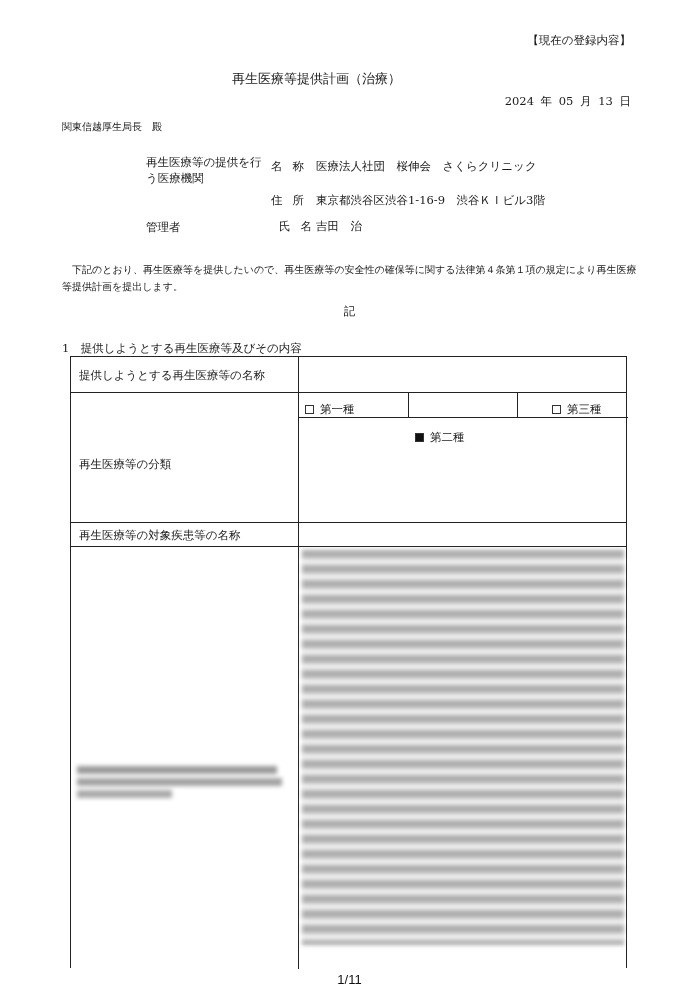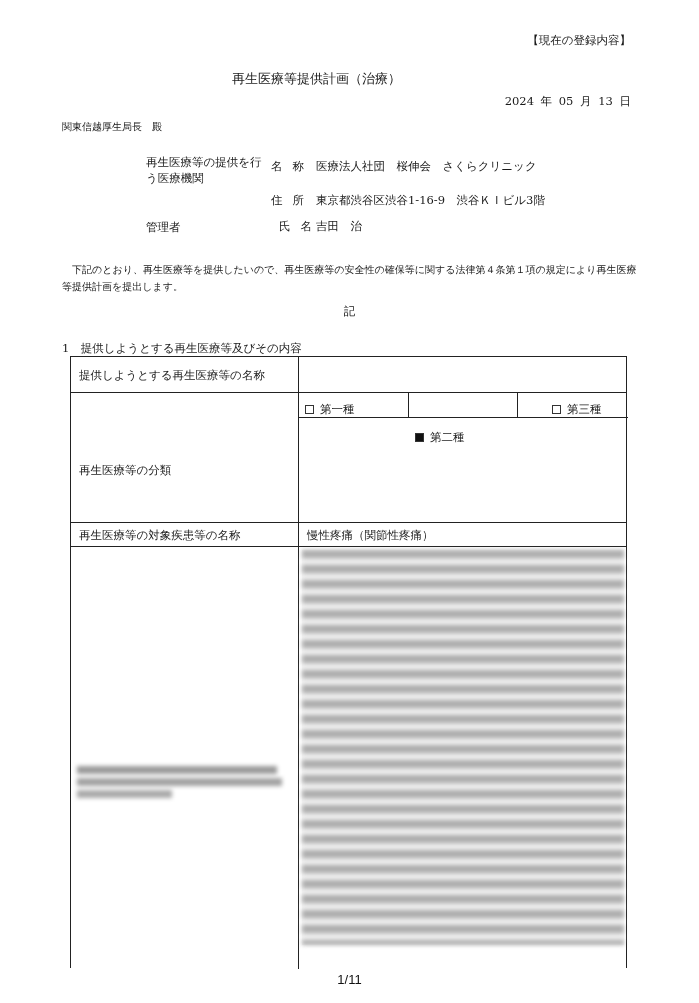--- a/index.html
+++ b/index.html
@@ -72,36 +72,35 @@
   <div class="hline" style="top:60px; left:228px; width:329px;"></div>
   <div class="hline" style="top:165px;"></div>
   <div class="hline" style="top:189px;"></div>
 
   <div class="vline" style="left:227px; height:612px;"></div>
   <div class="vline" style="left:337px; top:35px; height:25px;"></div>
   <div class="vline" style="left:446px; top:35px; height:25px;"></div>
 
   <div class="cell cell-label" style="top:11px;">提供しようとする再生医療等の名称</div>
 
-  <div class="cell cell-label" style="top:106px;">再生医療等の分類</div>
+  <div class="cell cell-label" style="top:100px;">再生医療等の分類</div>
   <div class="chk" style="left:234px;">
     <span class="box"></span>
     <span>第一種</span>
   </div>
   <div class="chk" style="left:344px;margin-top:28px;">
     <span class="box on"></span>
     <span>第二種</span>
   </div>
   <div class="chk" style="left:453px;margin-left:28px;">
     <span class="box"></span>
     <span>第三種</span>
   </div>
 
   <div class="cell cell-label" style="top:171px;">再生医療等の対象疾患等の名称</div>
-  <div class="cell cell-value" style="top:171px;">慢性疼痛（関節性疼痛）</div>
 
   <div class="redacted blur-text" style="left:6px; top:405px; width:212px; height:40px; background:#fff;">
     <div style="height:8px; margin:4px 0; background:#9a9a9a; width:200px;"></div>
     <div style="height:8px; margin:4px 0; background:#a2a2a2; width:205px;"></div>
     <div style="height:8px; margin:4px 0; background:#aaaaaa; width:95px;"></div>
   </div>
   <div class="redacted" style="left:231px; top:193px; width:322px; height:395px;">
     <div class="blur-text" style="padding:3px 4px; height:100%; box-sizing:border-box;
       background: repeating-linear-gradient(180deg, #8f8f8f 0px, #9e9e9e 8px, #efefef 9px, #efefef 15px);
       opacity:0.75;"></div>

